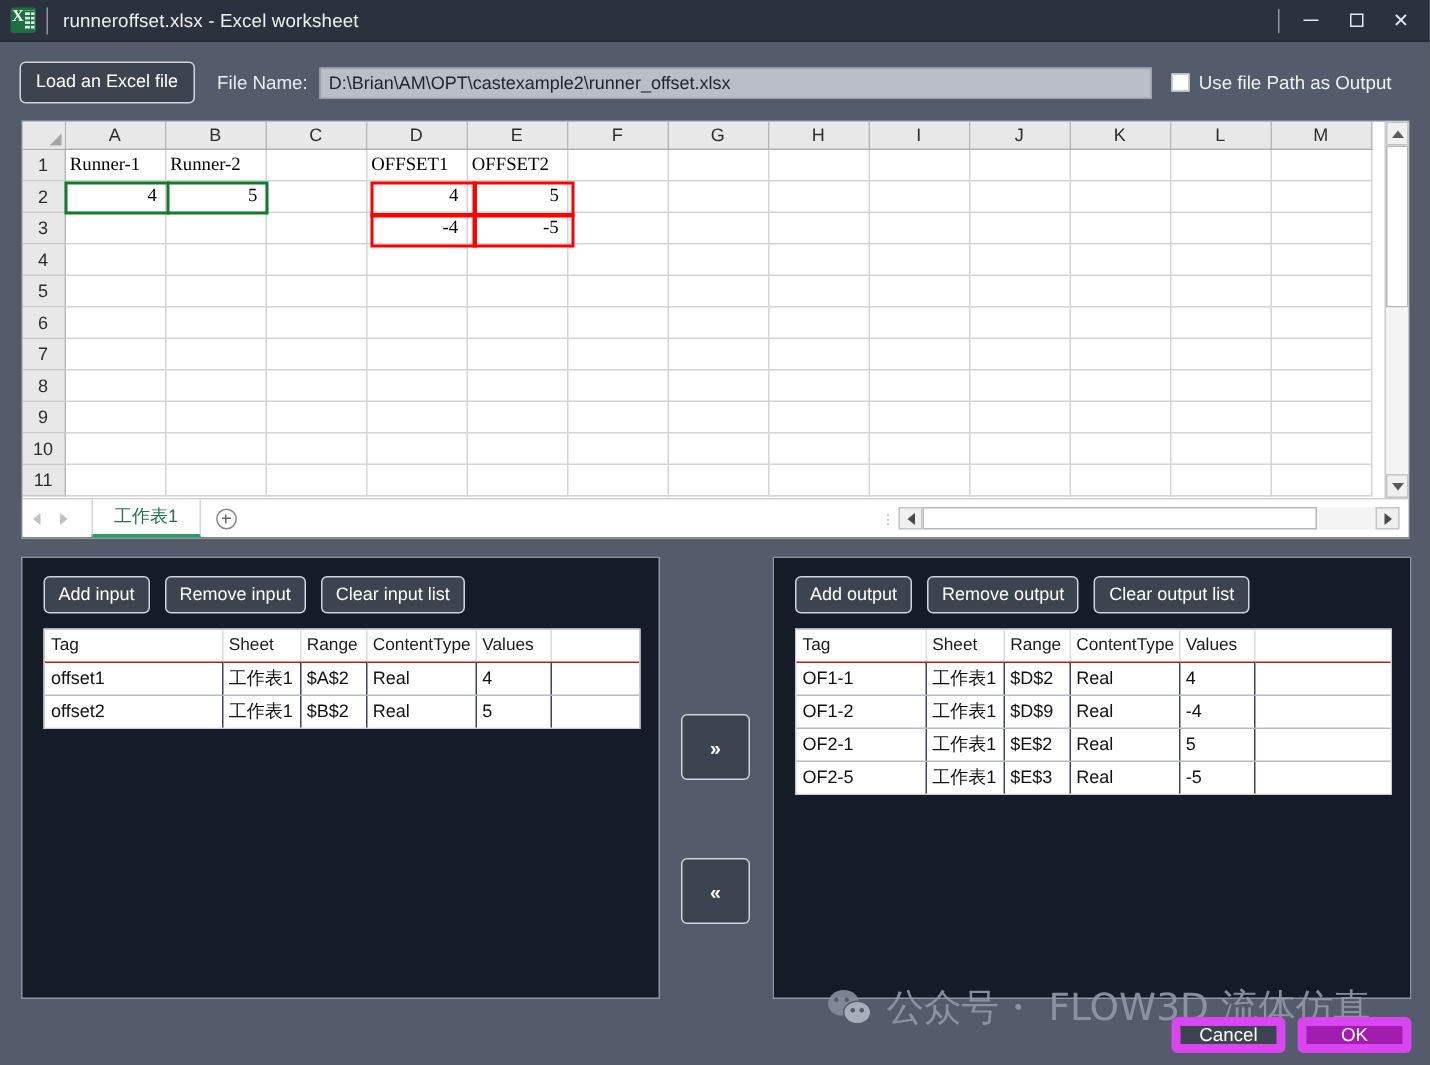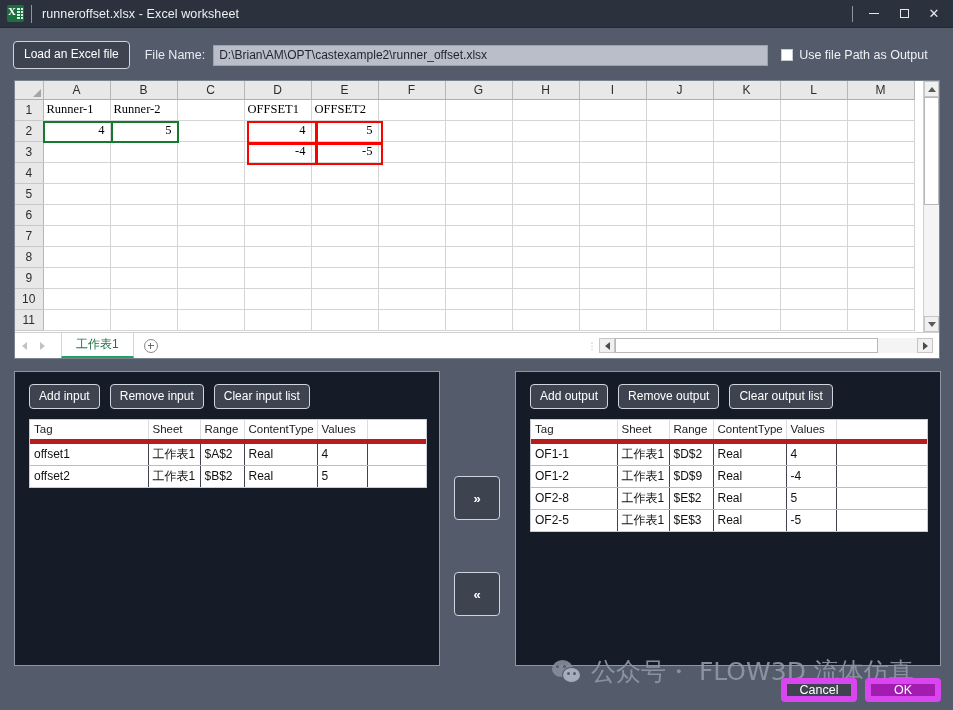--- a/index.html
+++ b/index.html
@@ -199,21 +199,21 @@
     position: absolute; left: 14px; top: 47px;
     background: #ffffff;
     border: 1px solid #c9ccd3;
     width: 398px;
   }
   table.io { border-collapse: collapse; table-layout: fixed; width: 100%; font-size: 11.5px; }
   table.io th {
     background: #ffffff; color: #1a1a1a; font-weight: normal;
     text-align: left; padding: 3px 4px; height: 21px;
     border-right: 1px solid #d9dce2;
-    border-bottom: 5px solid #b91c1c;
+    border-bottom: 1px solid #b91c1c;
     font-size: 11.5px;
   }
   table.io td {
     background: #ffffff; color: #111; padding: 2px 4px; height: 20px;
     border-right: 1px solid #3f4450;
     border-bottom: 1px solid #b9bcc4;
     font-size: 12px;
     overflow: hidden; white-space: nowrap;
   }
   table.io td:last-child, table.io th:last-child { border-right: none; }
@@ -628,21 +628,21 @@
           </tr>
           <tr>
             <td>OF1-2</td>
             <td>工作表1</td>
             <td>$D$9</td>
             <td>Real</td>
             <td>-4</td>
             <td></td>
           </tr>
           <tr>
-            <td>OF2-8</td>
+            <td>OF2-1</td>
             <td>工作表1</td>
             <td>$E$2</td>
             <td>Real</td>
             <td>5</td>
             <td></td>
           </tr>
           <tr>
             <td>OF2-5</td>
             <td>工作表1</td>
             <td>$E$3</td>

